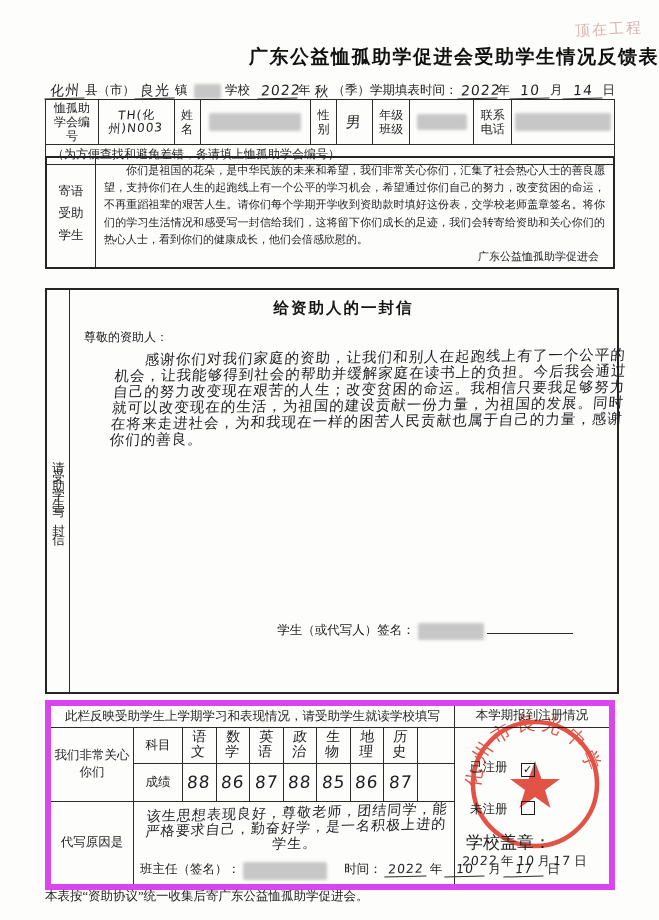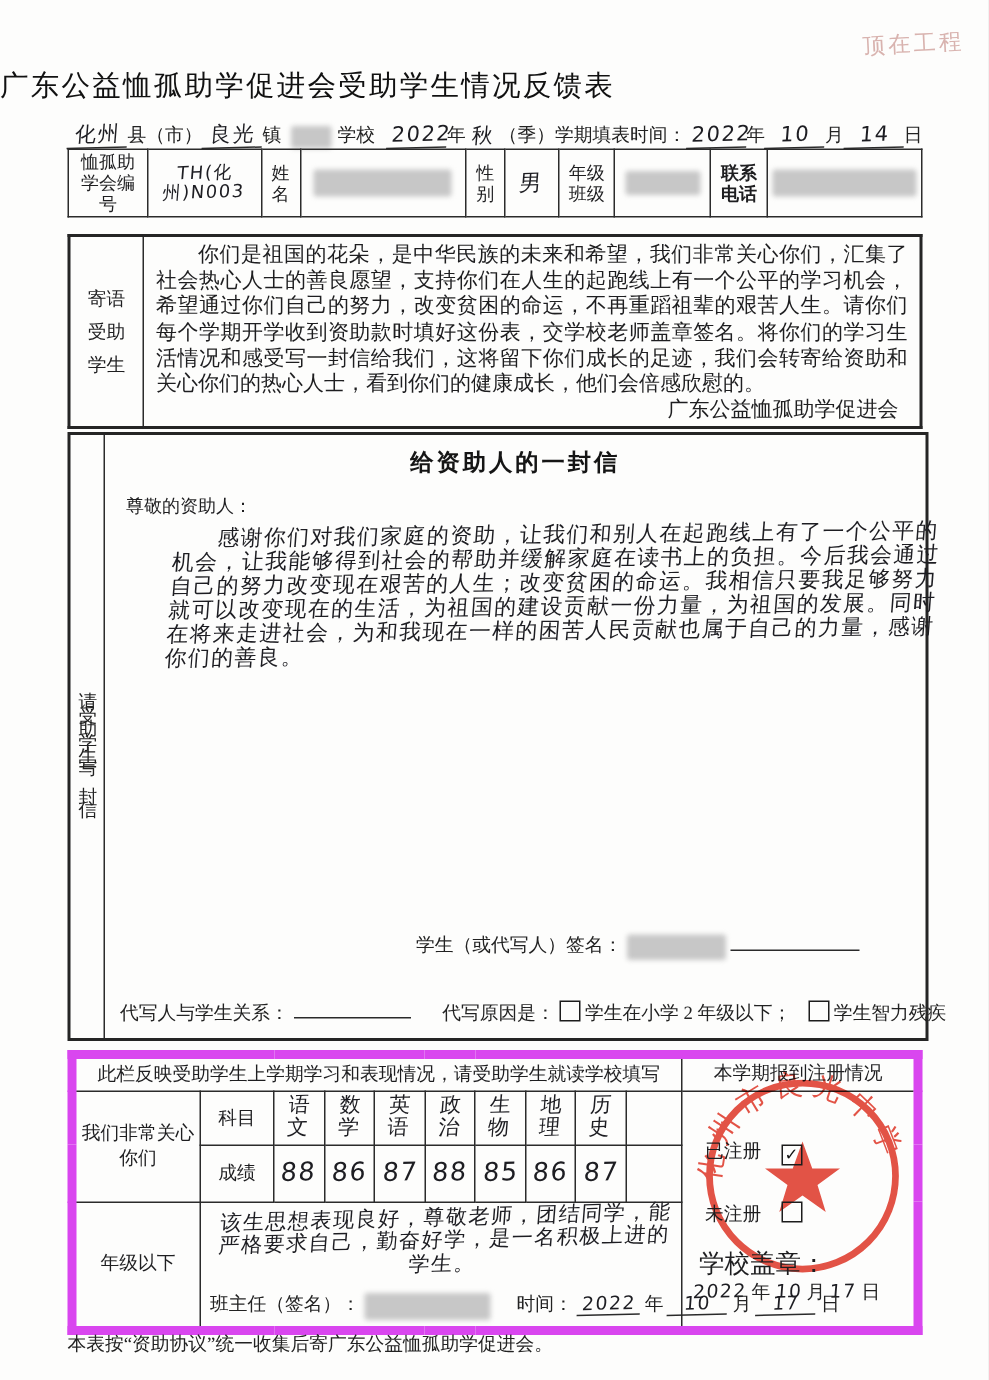--- a/index.html
+++ b/index.html
@@ -28,36 +28,36 @@
   }
   table{border-collapse:collapse;}
   td{border:1px solid #2b2b2b;padding:1px 3px;}
   
   .corner-note{
     position:absolute;top:20px;right:16px;font-size:15px;
     color:rgba(196,140,134,.65);transform:rotate(-3deg);
     font-family:"DejaVu Sans",sans-serif;letter-spacing:2px;
   }
   .title{
-    position:absolute;top:44px;left:0;width:100%;text-align:left;
-    font-family:"Liberation Sans",sans-serif;font-weight:normal;
+    position:absolute;top:44px;left:0;width:100%;text-align:right;
+    font-family:"Liberation Sans",sans-serif;font-weight:bold;
     font-size:19px;letter-spacing:1.5px;color:#111;
   }
   .header-line{
     position:absolute;top:79px;left:45px;width:570px;height:20px;
     font-size:12.5px;display:flex;align-items:flex-end;white-space:nowrap;
   }
   .header-line .hw{font-size:14px;}
   .info-table{position:absolute;top:99px;left:45px;width:570px;font-size:12px;}
   .info-table td{text-align:center;line-height:14px;}
   .note-row td{font-size:12px;text-align:left;padding:2px 6px;line-height:15px;}
   
   .msg-table{position:absolute;top:156px;left:45px;width:570px;border:2px solid #252525;}
   .msg-side{width:34px;text-align:center;font-size:12.5px;line-height:22px;padding:0 7px;}
-  .msg-body{font-size:14px;line-height:17.2px;text-align:justify;padding:4px 8px 2px 8px;}
+  .msg-body{font-size:11px;line-height:17.2px;text-align:justify;padding:4px 8px 2px 8px;}
   .msg-body p{margin:0;text-indent:2em;}
   .msg-sign{text-align:right;margin:0;padding-right:6px;text-indent:0;}
   
   .letter-box{
     position:absolute;top:288px;left:45px;width:570px;height:402px;
     border:2px solid #252525;display:flex;
   }
   .letter-side{
     width:22px;border-right:1px solid #2b2b2b;display:flex;
     align-items:center;justify-content:center;
@@ -131,22 +131,25 @@
     <tbody>
         <tr style="height:32px;">
       <td style="width:60px;">恤孤助学会编号</td>
       <td style="width:74px;"><span class="hw" style="font-size:12px;">TH(化州)N003</span></td>
       <td style="width:22px;text-align:center;">姓名</td>
       <td style="width:108px;"><span class="blurbox" style="width:92px;height:18px;"></span></td>
       <td style="width:22px;">性别</td>
       <td style="width:34px;"><span class="hw" style="font-size:15px;">男</span></td>
       <td style="width:38px;">年级班级</td>
       <td style="width:60px;"><span class="blurbox" style="width:50px;height:16px;"></span></td>
-      <td style="width:38px;font-weight:bold;">联系电话</td>
+      <td style="width:38px;">联系电话</td>
       <td><span class="blurbox" style="width:96px;height:18px;"></span></td>
+    </tr>
+    <tr class="note-row" style="height:19px;">
+      <td colspan="10">（为方便查找和避免差错，务请填上恤孤助学会编号）</td>
     </tr>
   </tbody>
     </table>
 
   <table class="msg-table">
     <tbody>
         <tr>
       <td class="msg-side">寄语受助学生</td>
       <td class="msg-body">
         <p>你们是祖国的花朵，是中华民族的未来和希望，我们非常关心你们，汇集了社会热心人士的善良愿望，支持你们在人生的起跑线上有一个公平的学习机会，希望通过你们自己的努力，改变贫困的命运，不再重蹈祖辈的艰苦人生。请你们每个学期开学收到资助款时填好这份表，交学校老师盖章签名。将你们的学习生活情况和感受写一封信给我们，这将留下你们成长的足迹，我们会转寄给资助和关心你们的热心人士，看到你们的健康成长，他们会倍感欣慰的。</p>
@@ -164,29 +167,20 @@
       <div class="letter-title">给资助人的一封信</div>
       <div class="letter-salute">尊敬的资助人：</div>
       <div class="letter-body"><span class="hw">感谢你们对我们家庭的资助，让我们和别人在起跑线上有了一个公平的机会，让我能够得到社会的帮助并缓解家庭在读书上的负担。今后我会通过自己的努力改变现在艰苦的人生；改变贫困的命运。我相信只要我足够努力就可以改变现在的生活，为祖国的建设贡献一份力量，为祖国的发展。同时在将来走进社会，为和我现在一样的困苦人民贡献也属于自己的力量，感谢你们的善良。</span></div>
 
       <div class="sign-row">
         <span class="printed">学生（或代写人）签名：</span>
         <span class="blurbox" style="width:66px;height:17px;"></span>
         <span class="ubar" style="width:86px;"></span>
       </div>
 
-      <div class="proxy-row">
-        <span class="printed">代写人与学生关系：</span>
-        <span class="ubar" style="width:78px;margin-right:18px;"></span>
-        <span class="printed">代写原因是：</span>
-        <span class="cbox"></span>
-        <span class="printed">学生在小学 2 年级以下；</span>
-        <span class="cbox" style="margin-left:8px;"></span>
-        <span class="printed">学生智力残疾</span>
-      </div>
     </div>
   </div>
 
   <table class="school-table">
     <tbody>
         <tr class="sec-head">
       <td colspan="10">此栏反映受助学生上学期学习和表现情况，请受助学生就读学校填写</td>
       <td class="right-col">本学期报到注册情况</td>
     </tr>
     <tr style="height:36px;">
@@ -235,21 +229,21 @@
       <td class="score-cell"><span class="hw">88</span></td>
       <td class="score-cell"><span class="hw">86</span></td>
       <td class="score-cell"><span class="hw">87</span></td>
       <td class="score-cell"><span class="hw">88</span></td>
       <td class="score-cell"><span class="hw">85</span></td>
       <td class="score-cell"><span class="hw">86</span></td>
       <td class="score-cell"><span class="hw">87</span></td>
       <td class="score-cell"><span class="hw"></span></td>
     </tr>
     <tr style="height:80px;">
-      <td class="label-col">年级以下</td>
+      <td class="label-col">代写原因是</td>
       <td class="comment-cell" colspan="9">
         <div class="comment-text"><span class="hw">该生思想表现良好，尊敬老师，团结同学，能严格要求自己，勤奋好学，是一名积极上进的学生。</span></div>
         <div class="teacher-row">
           <span class="printed">班主任（签名）：</span>
           <span class="blurbox" style="width:84px;height:18px;"></span>
           <span class="printed" style="margin-left:14px;">时间：</span>
           <span class="hw hw-underline">2022</span>
           <span class="printed">年</span>
           <span class="hw hw-underline">10</span>
           <span class="printed">月</span>

